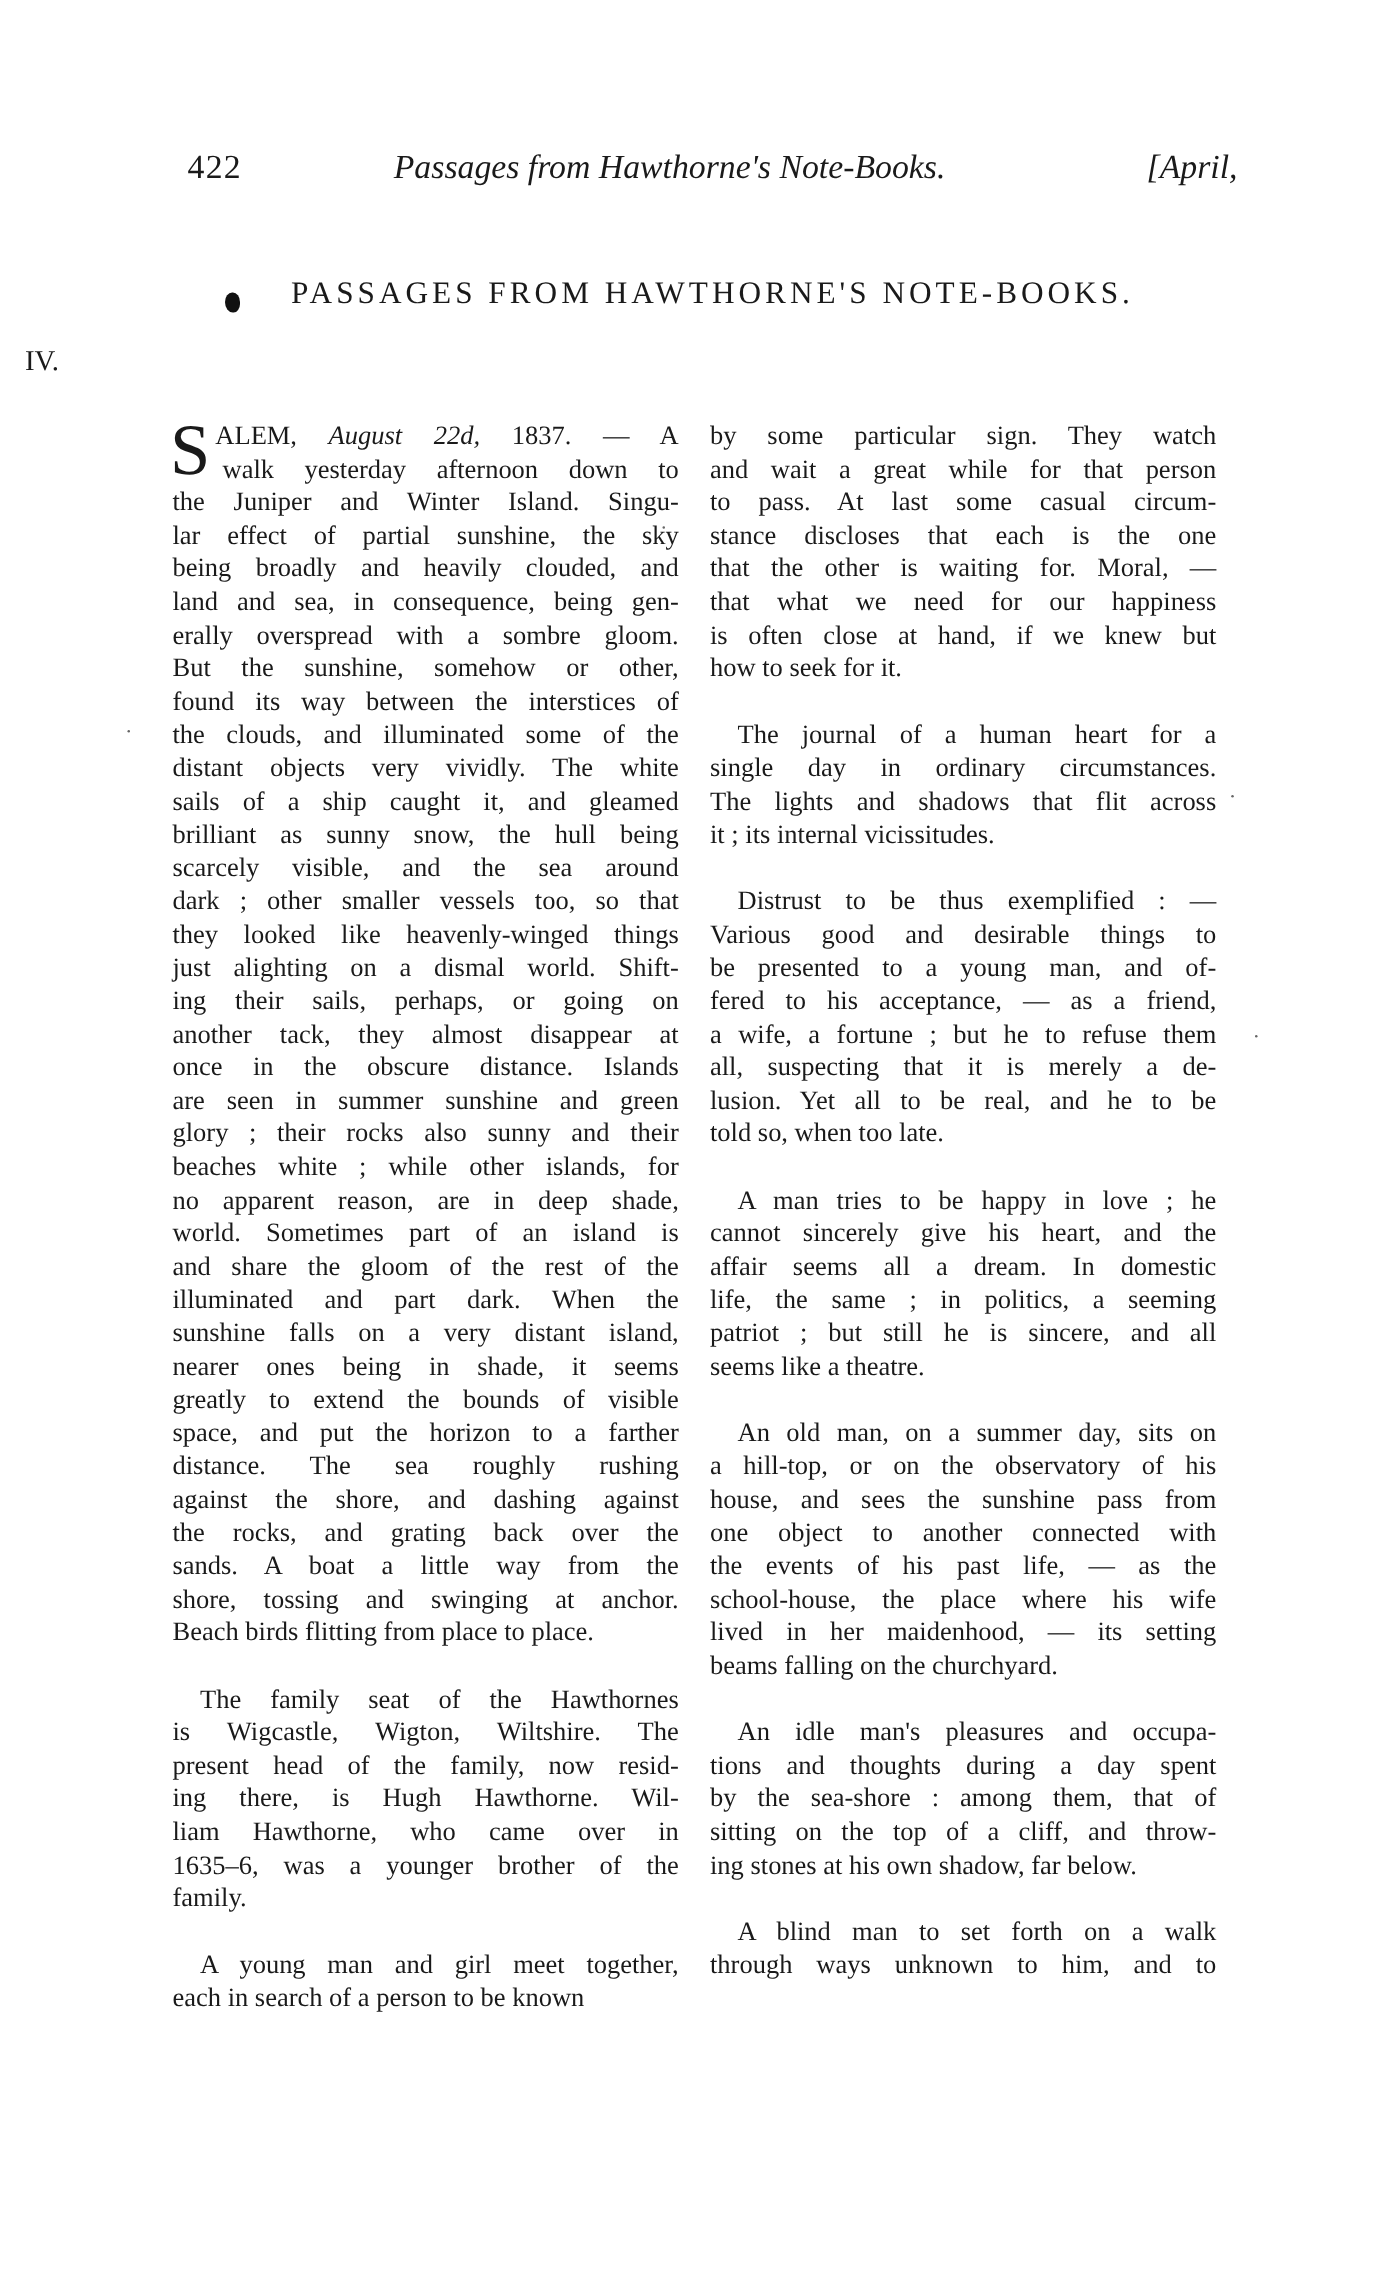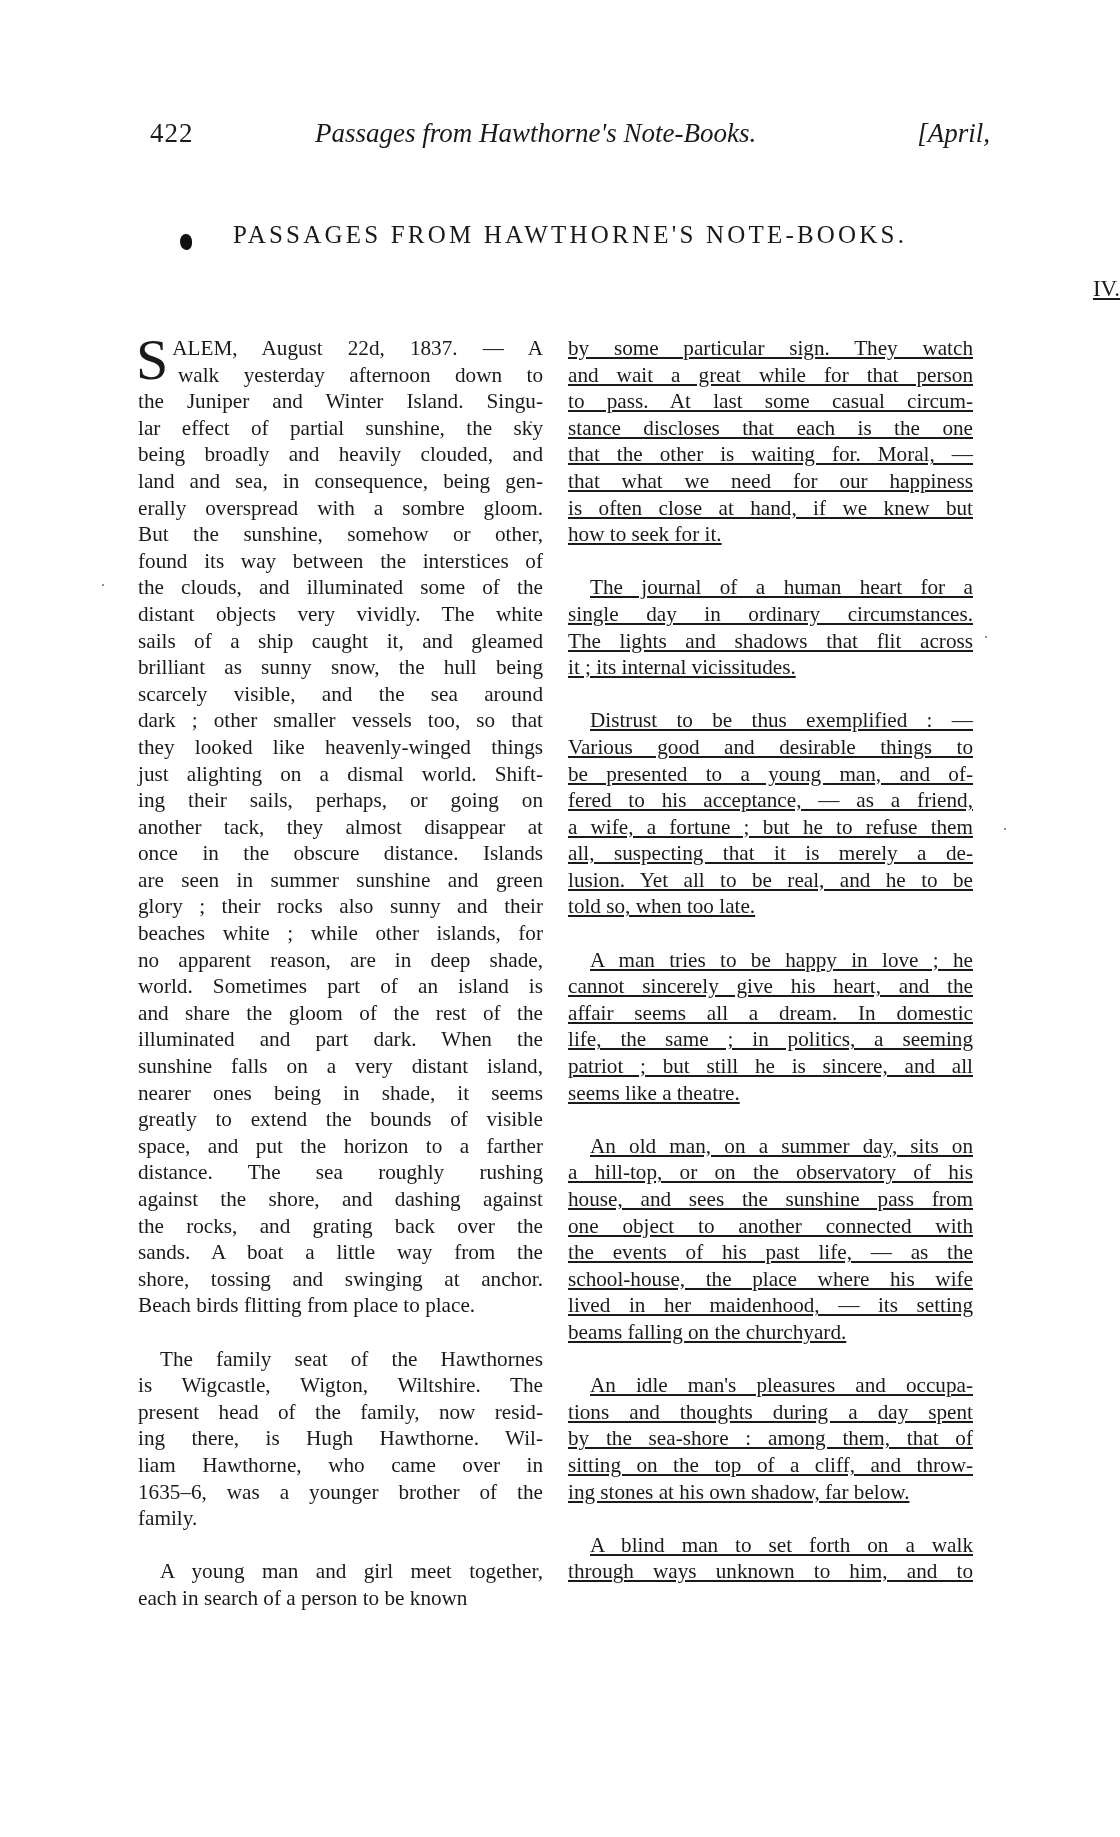--- a/index.html
+++ b/index.html
@@ -9,33 +9,33 @@
 
     .running-head { position: absolute; top: 110px; left: 150px; width: 840px; height: 40px; }
     .running-head .pnum { position: absolute; left: 0; top: 0; font-size: 27px; letter-spacing: 1px; }
     .running-head .rtitle { position: absolute; left: 165px; top: 0; font-size: 27px; font-style: italic; }
     .running-head .rmonth { position: absolute; right: 0; top: 0; font-size: 27px; font-style: italic; }
 
     .article-title { position: absolute; top: 213px; left: 0; width: 1120px; text-align: center;
                      font-size: 25px; letter-spacing: 3.2px; padding-left: 20px; box-sizing: border-box; }
     .title-blot { position: absolute; left: 180px; top: 226px; width: 12px; height: 16px;
                   background: #111; border-radius: 50% 50% 45% 55%; }
-    .section-num { position: absolute; top: 268px; left: 0; width: 1120px; text-align: right;
-                   font-size: 23px; padding-left: 20px; box-sizing: border-box; text-decoration: underline; }
+    .section-num { position: absolute; top: 268px; left: 0; width: 1120px; text-align: left;
+                   font-size: 23px; padding-left: 20px; box-sizing: border-box; }
 
     .col { position: absolute; top: 327px; width: 405px; font-size: 21.2px; line-height: 26.6px; }
     .col-left { left: 138px; }
-    .col-right { left: 568px; text-decoration: underline; }
+    .col-right { left: 568px; }
     .line { display: block; text-align: justify; text-align-last: justify; white-space: nowrap; height: 26.6px; }
     .line.last { text-align-last: left; }
     .line.indent { padding-left: 22px; }
     .gap { height: 26.6px; }
 
     .dropcap { float: left; font-size: 58px; line-height: 46px; margin: 2px 4px 0 -2px; }
-    .em { }
+    .em { font-style: italic; }
 
     .speck { position: absolute; width: 2px; height: 2px; background: #666; border-radius: 50%; }
   </style>
 </head>
 <body>
 
 <div class="page">
 
   <div class="running-head">
     <span class="pnum">422</span>

